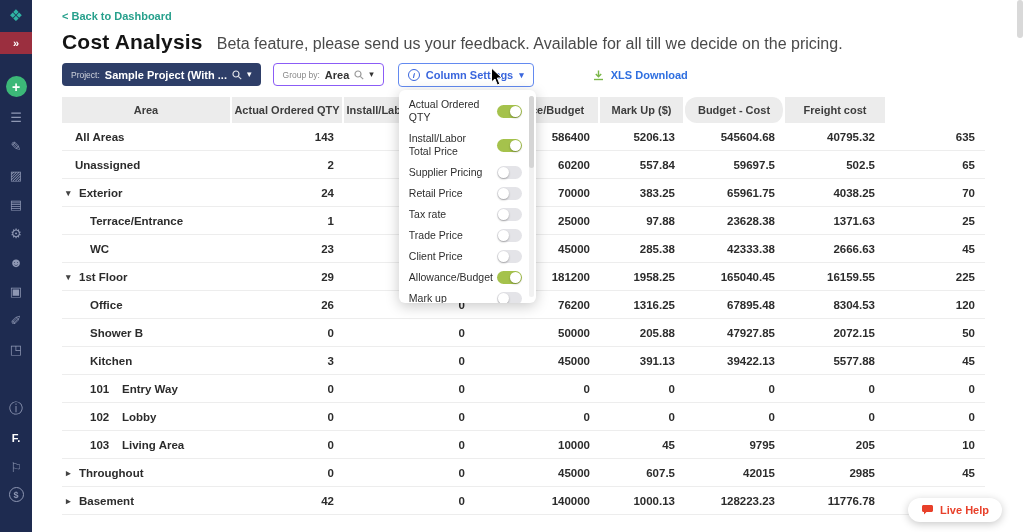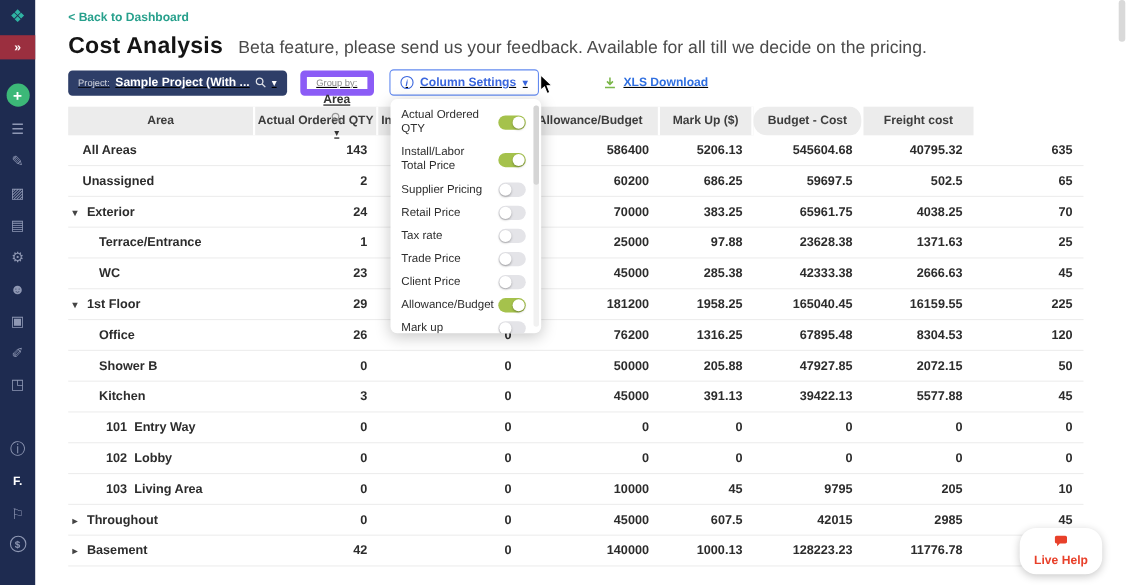--- a/index.html
+++ b/index.html
@@ -17,26 +17,26 @@
   .ic-billing { border:1px solid #8e97b3; border-radius:50%; width:15px; height:15px; font-size:9px; font-weight:700; }
 
   
   .content { position:absolute; left:32px; top:0; right:0; height:100%; }
   .back { display:inline-block; margin:10px 0 0 30px; color:#27a08c; font-size:11px; font-weight:600; cursor:pointer; }
   .title-row { display:flex; align-items:baseline; margin:6px 0 0 30px; }
   .title-row h1 { margin:0; font-size:21px; font-weight:800; color:#141414; letter-spacing:.2px; }
   .subtitle { margin-left:14px; font-size:16px; color:#4a4a4a; }
 
   
-  .toolbar { display:flex; align-items:center; margin:9px 0 0 30px; position:relative;text-decoration:underline; }
+  .toolbar { display:flex; margin:9px 0 0 30px; position:relative; }
   .btn { height:23px; display:flex; align-items:center; border-radius:4px; font-size:11px; padding:0 9px; cursor:pointer; border:none; background:#fff; }
   .proj-btn { background:#2e3e68; color:#fff; gap:5px; }
   .proj-btn .lbl { font-size:8.5px; opacity:.75; }
   .proj-btn .val { font-weight:600; white-space:nowrap; }
-  .group-btn { border:6px solid #8b5cf6; color:#333; margin-left:12px; gap:5px;flex-direction:column; }
+  .group-btn { border:1px solid #8b5cf6; color:#333; margin-left:12px; gap:5px; }
   .group-btn .lbl { font-size:8.5px; color:#888; }
   .group-btn .val { font-weight:600; }
   .search-ic { display:flex; align-items:center; opacity:.85; }
   .caret { font-size:9px; line-height:1; }
   .cs-wrap { position:relative; margin-left:14px; }
   .cs-btn { border:1px solid #638af0; color:#3a66dd; font-weight:600; gap:6px; height:24px; }
   .info-badge { width:12px; height:12px; border:1px solid #3a66dd; border-radius:50%; font-size:8px; display:flex; align-items:center; justify-content:center; font-style:italic; font-weight:700; flex:none; }
   .xls { display:flex; align-items:center; gap:6px; margin-left:58px; color:#2f6fe0; font-size:11px; font-weight:700; cursor:pointer; }
 
   
@@ -55,32 +55,32 @@
   .thead { display:flex; }
   .th { background:#ececec; color:#3d3d3d; font-weight:600; text-align:center; line-height:26px; height:26px; border-right:2px solid #fff; white-space:nowrap; overflow:hidden; font-size:11px; cursor:pointer; }
   .th:last-child { border-right:none; }
   .tr { display:flex; border-bottom:1px solid #ededed; height:28px; align-items:center; }
   .num { text-align:right; padding-right:10px; font-weight:600; color:#2c2c2c; font-size:11.5px; }
   .name-cell { display:flex; align-items:center; font-weight:700; color:#2c2c2c; font-size:11.5px; white-space:nowrap; overflow:hidden; }
   .indent-0 { padding-left:13px; }
   .indent-0.has-caret { padding-left:4px; }
   .indent-1 { padding-left:28px; }
   .caret-cell { width:11px; font-size:9px; color:#444; margin-right:2px; cursor:pointer; flex:none; }
-  .room { width:32px; flex:none;text-align:center; }
+  .room { width:32px; flex:none; }
   .thead > :nth-child(1), .tr > :nth-child(1) { width:170px; flex:none; }
   .thead > :nth-child(2), .tr > :nth-child(2) { width:112px; flex:none; }
   .thead > :nth-child(3), .tr > :nth-child(3) { width:131px; flex:none; }
   .thead > :nth-child(4), .tr > :nth-child(4) { width:125px; flex:none; }
   .thead > :nth-child(5), .tr > :nth-child(5) { width:85px;  flex:none; }
   .thead > :nth-child(6), .tr > :nth-child(6) { width:100px; flex:none;border-radius:12px; }
   .thead > :nth-child(7), .tr > :nth-child(7) { width:100px; flex:none; }
   .thead > :nth-child(8), .tr > :nth-child(8) { width:100px; flex:none; }
 
   
-  .live-help { position:absolute; right:22px; bottom:10px; background:#fff; border-radius:15px; box-shadow:0 2px 8px rgba(0,0,0,.22); display:flex; align-items:center; gap:6px; padding:6px 13px; color:#e8402a; font-size:11px; font-weight:700; cursor:pointer; z-index:7;flex-direction:column; }
+  .live-help { position:absolute; right:22px; bottom:10px; background:#fff; border-radius:15px; box-shadow:0 2px 8px rgba(0,0,0,.22); display:flex; align-items:center; gap:6px; padding:6px 13px; color:#e8402a; font-size:11px; font-weight:700; cursor:pointer; z-index:7; }
 
   .cursor { position:absolute; left:490px; top:67px; z-index:20; pointer-events:none; }
   .page-sb { position:absolute; right:0; top:0; width:7px; height:100%; z-index:8; }
   .page-sb .thumb { position:absolute; top:0; right:1px; width:6px; height:38px; background:#d9d9d9; border-radius:3px; }
 </style>
 </head>
 <body>
 
 <div class="page">
 
@@ -239,21 +239,21 @@
             <div class="num">40795.32</div>
             <div class="num">635</div>
           </div>
           <div class="tr">
             <div class="name-cell indent-0">
               <span>Unassigned</span>
             </div>
             <div class="num">2</div>
             <div class="num"></div>
             <div class="num">60200</div>
-            <div class="num">686.25</div>
+            <div class="num">557.84</div>
             <div class="num">59697.5</div>
             <div class="num">502.5</div>
             <div class="num">65</div>
           </div>
           <div class="tr">
             <div class="name-cell indent-0 has-caret">
               <span class="caret-cell">▾</span>
               <span>Exterior</span>
             </div>
             <div class="num">24</div>

